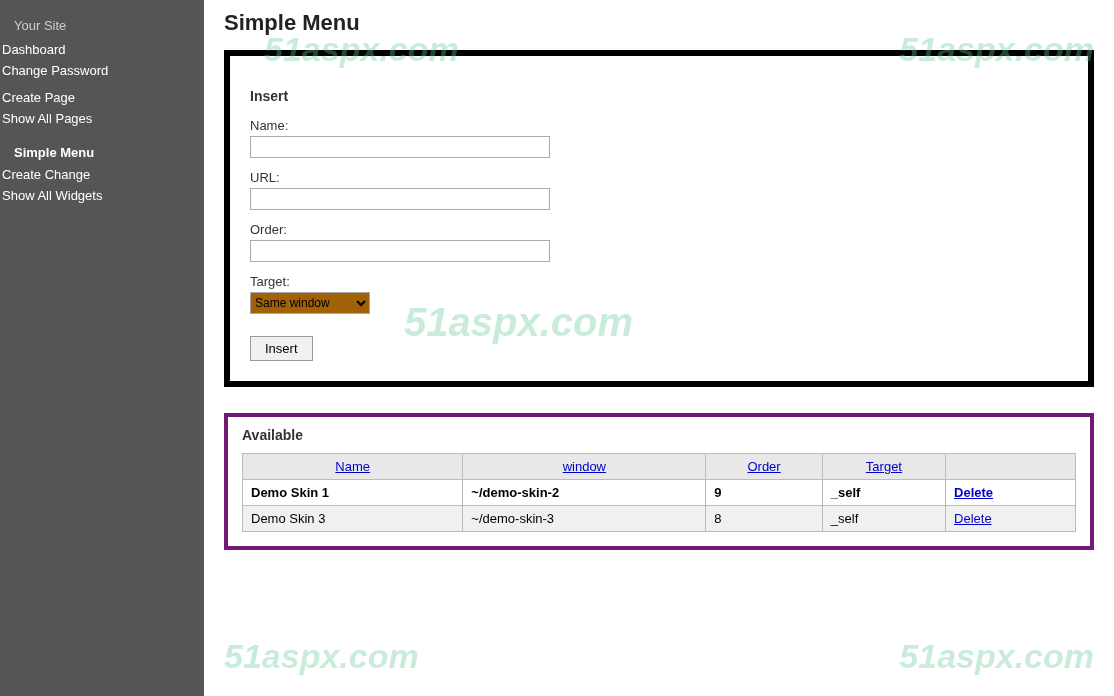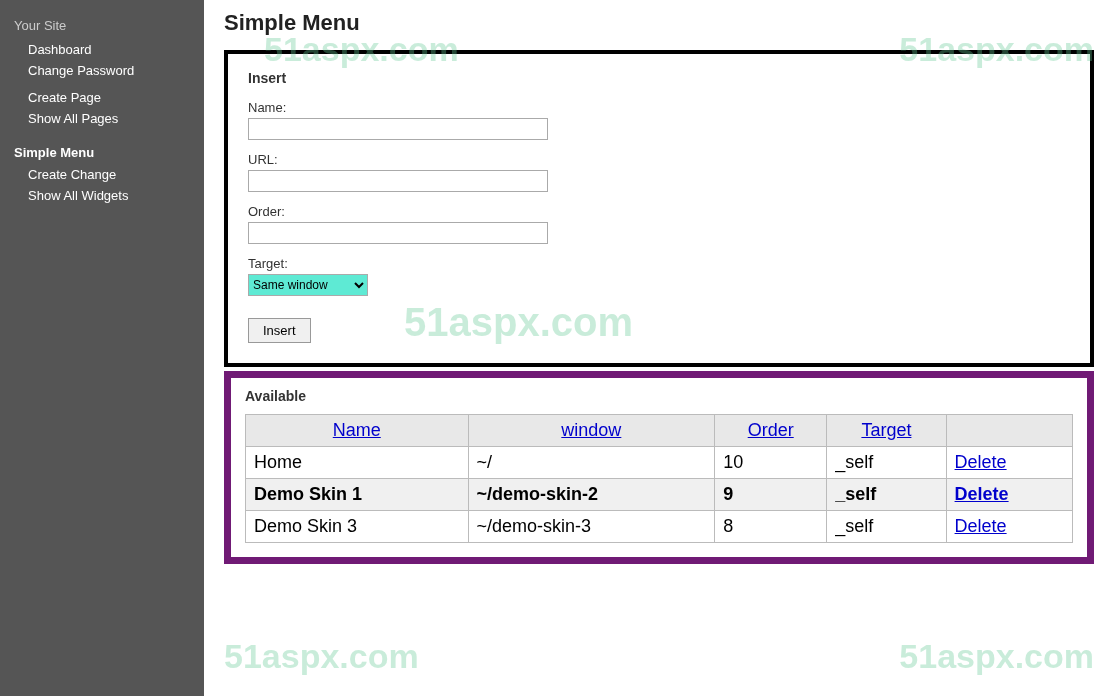--- a/index.html
+++ b/index.html
@@ -14,21 +14,21 @@
       flex-shrink: 0;
     }
     .sidebar-your-site {
       padding: 8px 14px 6px;
       font-size: 13px;
       color: #ccc;
       font-weight: normal;
     }
     .sidebar-link {
       display: block;
-      padding: 3px 28px;
+      padding: 3px 2px;
       color: #fff;
       text-decoration: none;
       font-size: 13px;
       cursor: pointer;
     }
     .sidebar-section {
       padding: 10px 14px 4px;
     }
     .sidebar-section-label {
       color: #fff;
@@ -46,23 +46,23 @@
     }
     .page-title {
       font-size: 22px;
       font-weight: bold;
       margin-bottom: 14px;
       color: #222;
     }
 
     
     .panel {
-      border: 4px solid #000000;
-      padding: 16px 20px 20px;
-      margin-bottom: 4px;
+      border: 6px solid #000000;
+      padding: 32px 20px 20px;
+      margin-bottom: 26px;
       background: #fff;
     }
     .panel-title {
       font-size: 14px;
       font-weight: bold;
       margin-bottom: 14px;
       color: #333;
     }
     .form-group {
       margin-bottom: 12px;
@@ -85,47 +85,47 @@
       height: 22px;
       border: 1px solid #aaa;
       padding: 2px 4px;
       font-size: 12px;
     }
     .form-select {
       width: 120px;
       height: 22px;
       border: 1px solid #aaa;
       font-size: 12px;
-      background: #5eead4;
+      background: #a16207;
     }
     .insert-button {
       background: #f0f0f0;
       border: 1px solid #999;
       padding: 4px 14px;
       font-size: 13px;
       cursor: pointer;
       margin-top: 10px;
     }
 
     
     .available-panel {
-      border: 7px solid #701a75;
+      border: 4px solid #701a75;
       padding: 10px 14px 14px;
       background: #fff;
     }
     .available-title {
       font-size: 14px;
       font-weight: bold;
       margin-bottom: 10px;
       color: #333;
     }
     .data-table {
       width: 100%;
       border-collapse: collapse;
-      font-size: 18px;
+      font-size: 13px;
     }
     .data-table th {
       border: 1px solid #bbb;
       padding: 5px 8px;
       text-align: center;
       background: #e8e8e8;
       font-weight: normal;
     }
     .data-table th a {
       color: #00c;
@@ -144,20 +144,21 @@
       color: #00c;
       text-decoration: underline;
       cursor: pointer;
     }
 
     
     .watermark {
       position: absolute;
       font-size: 36px;
       color: rgba(100, 200, 150, 0.35);
+      font-style: italic;
       pointer-events: none;
       user-select: none;
       font-weight: bold;
     }
   </style>
 </head>
 <body>
 
 <div class="sidebar">
   <div class="sidebar-your-site">Your Site</div>
@@ -219,27 +220,20 @@
       <thead>
         <tr>
           <th><a>Name</a></th>
           <th><a>window</a></th>
           <th><a>Order</a></th>
           <th><a>Target</a></th>
           <th></th>
         </tr>
       </thead>
       <tbody id="table-body">
-      <tr>
-            <td>Home</td>
-            <td>~/</td>
-            <td>10</td>
-            <td>_self</td>
-            <td><a class="delete-link">Delete</a></td>
-          </tr>
           <tr class="bold-row">
             <td>Demo Skin 1</td>
             <td>~/demo-skin-2</td>
             <td>9</td>
             <td>_self</td>
             <td><a class="delete-link">Delete</a></td>
           </tr>
           <tr>
             <td>Demo Skin 3</td>
             <td>~/demo-skin-3</td>

